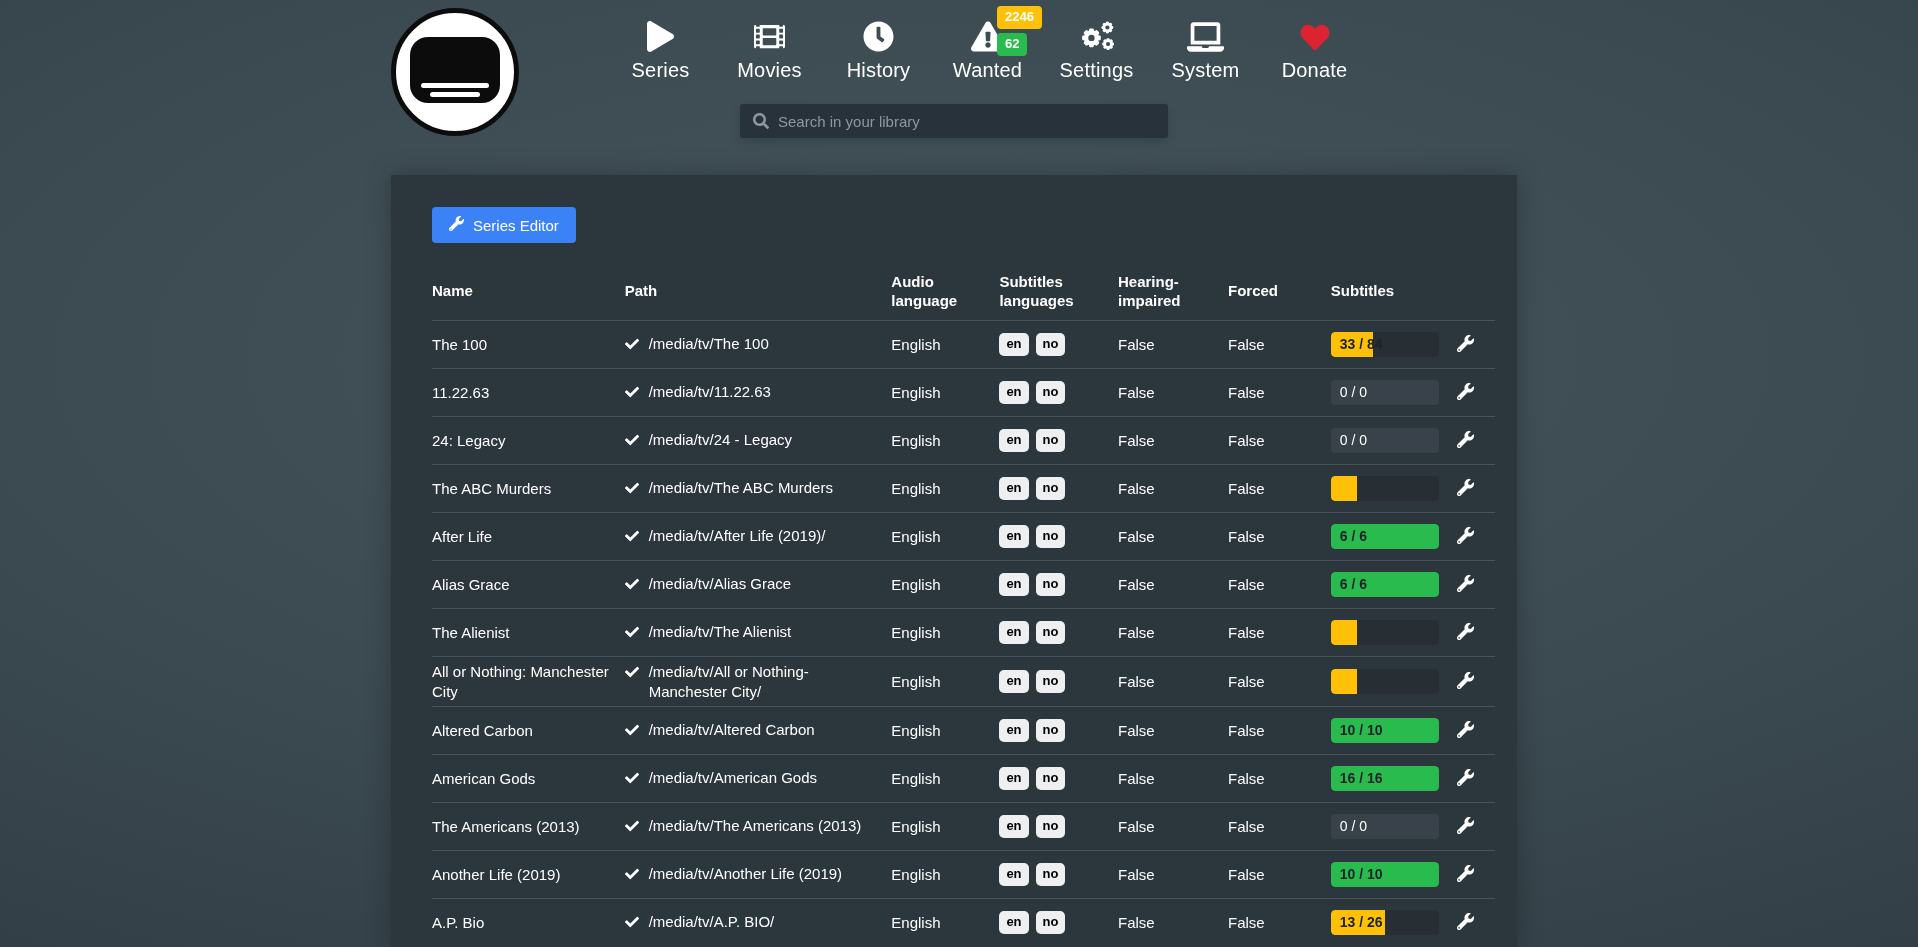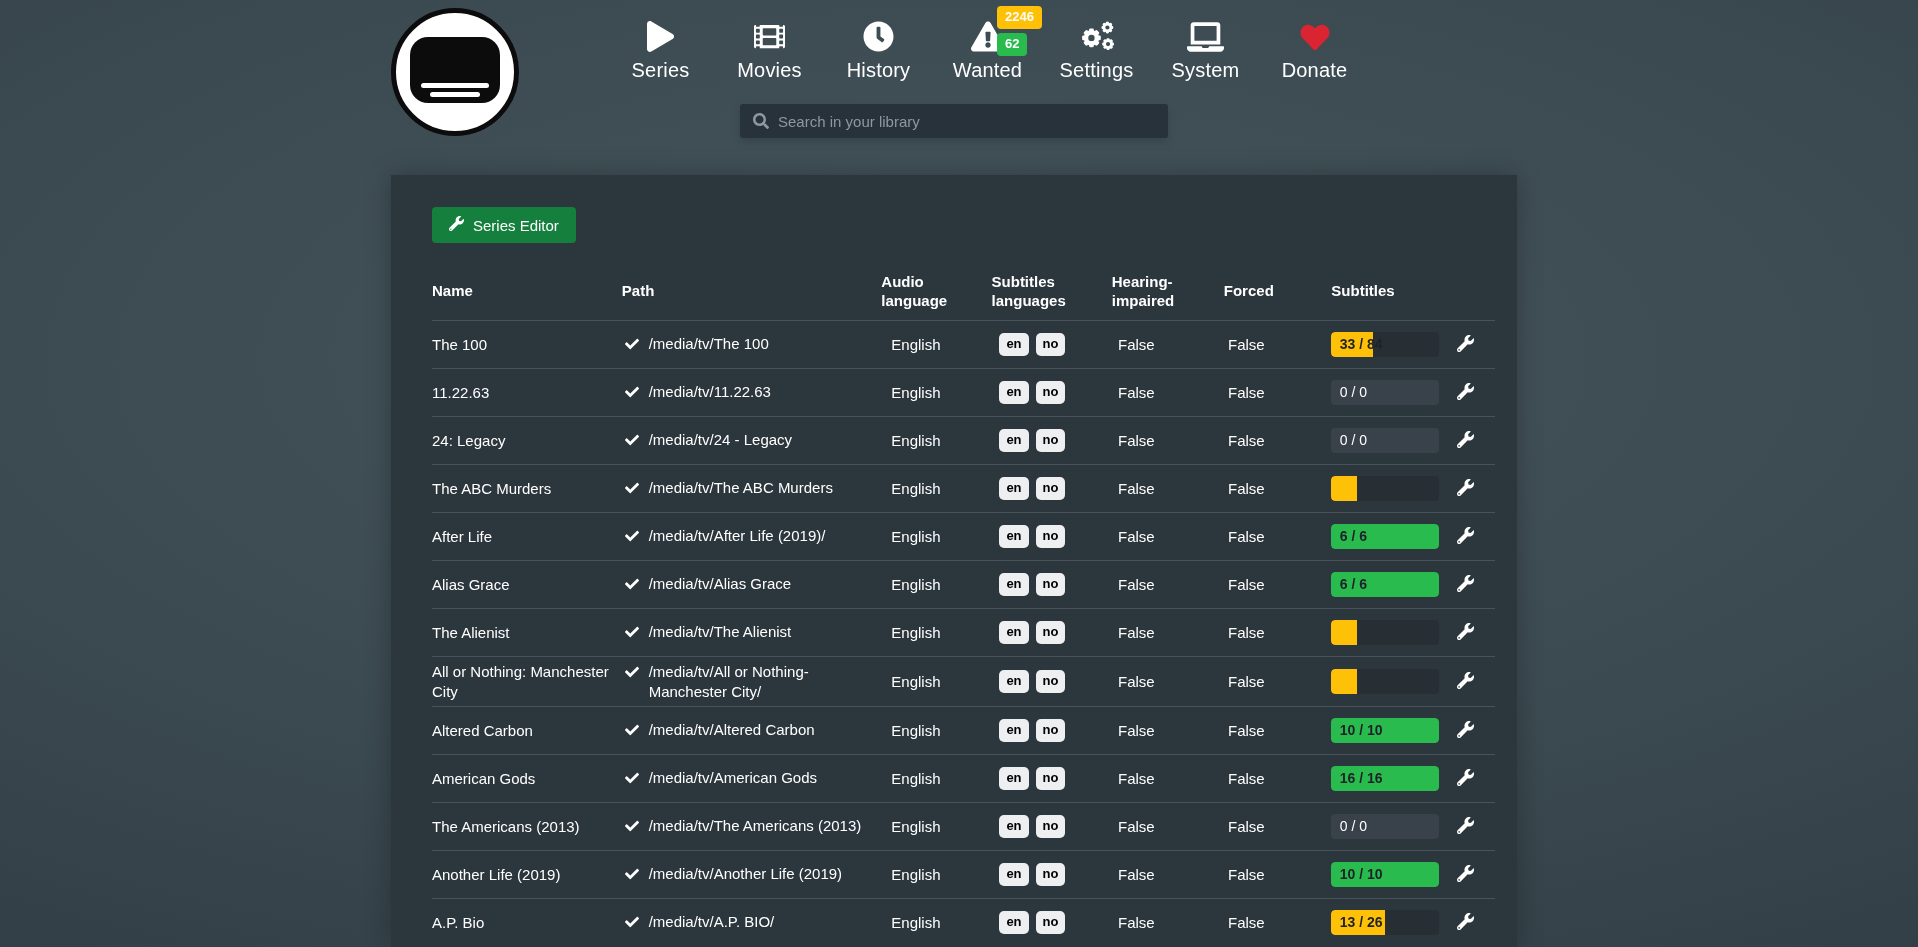--- a/index.html
+++ b/index.html
@@ -44,27 +44,27 @@
 
   
   .panel {
     position:absolute; left:391px; top:175px; width:1126px; height:772px;
     background:#2c363d; box-shadow:0 0 24px rgba(0,0,0,0.25);
   }
 
   .editor-btn {
     margin:32px 0 0 41px; height:36px; padding:0 17px;
     display:inline-flex; align-items:center; gap:9px;
-    background:#15803d; border:none; border-radius:4px; cursor:pointer;
+    background:#3b82f6; border:none; border-radius:4px; cursor:pointer;
     color:#fff; font-size:15px; font-family:"Liberation Sans", sans-serif;
   }
 
   .table { margin-top:19px; padding:0 22px 0 41px; }
   .trow { display:flex; align-items:center; min-height:48px; border-top:1px solid rgba(255,255,255,0.14); padding:5px 0; }
-  .thead { display:flex; align-items:center; min-height:58px; font-weight:700; font-size:15px; line-height:1.25; padding:6px 0;gap:8px; }
+  .thead { display:flex; align-items:center; min-height:58px; font-weight:700; font-size:15px; line-height:1.25; padding:6px 0; }
   .cell { font-size:15px; line-height:1.3; padding-right:10px; }
   .c-name    { width:200px; cursor:pointer; }
   .c-path    { width:277px; display:flex; align-items:flex-start; gap:10px; }
   .c-audio   { width:112px; }
   .c-langs   { width:123px; display:flex; gap:7px; }
   .c-hearing { width:114px; }
   .c-forced  { width:67px; }
   .c-subs    { width:129px;margin-left:38px; }
   .c-actions { width:41px; display:flex; justify-content:flex-start; }
   .thead .c-path { display:block; }

